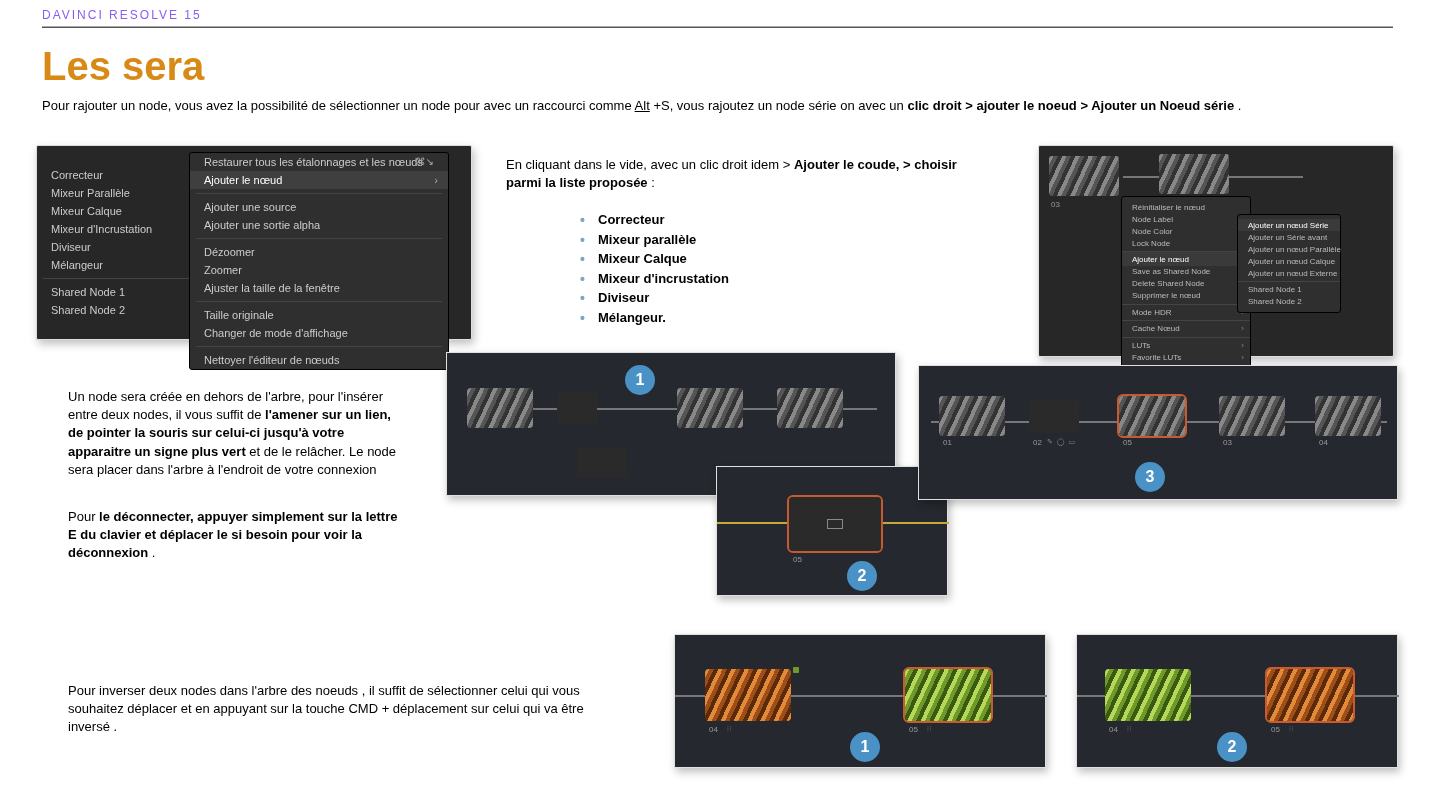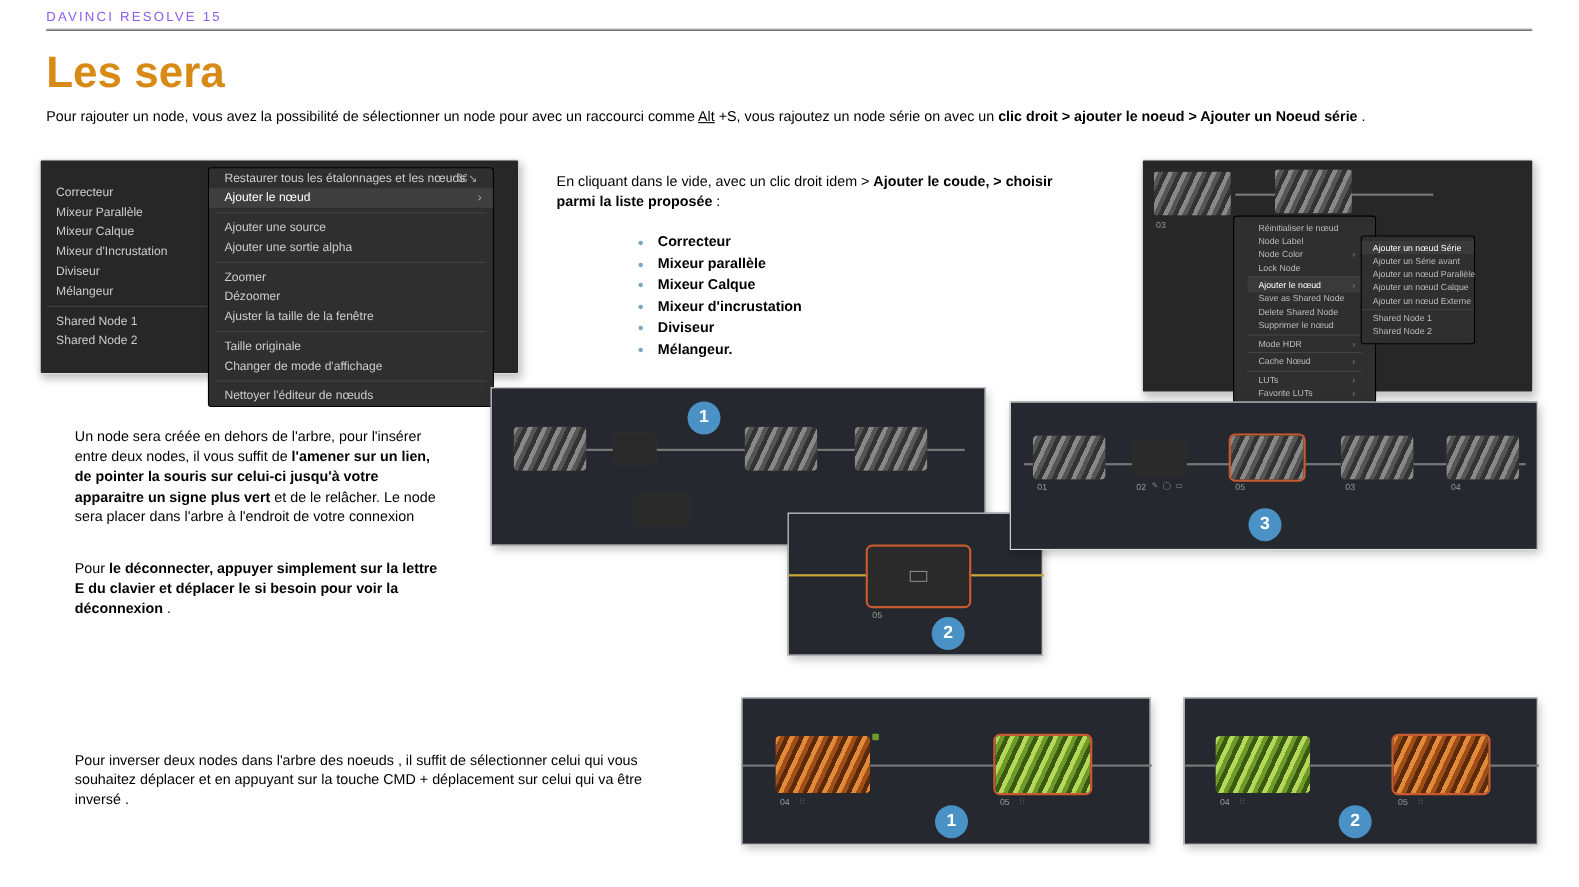--- a/index.html
+++ b/index.html
@@ -164,21 +164,21 @@
     display: flex; align-items: center; justify-content: center;
     color: #fff; font-size: 16px; font-weight: 700;
     z-index: 5;
   }
   
   #ctx2 .thumb { position:absolute; width:70px; height:40px; border-radius:3px; overflow:hidden; }
   #ctx2 .thumb .stripes { inset:0; }
   #ctx2 .menu-a {
     position:absolute; left:82px; top:50px; width:130px;
     background:#2f2f2f; border:1px solid #000; border-radius:3px;
-    font-size:8px; color:#bbb; padding:4px 12px;
+    font-size:8px; color:#bbb; padding:4px 0;
   }
   #ctx2 .menu-b {
     position:absolute; left:198px; top:68px; width:104px;
     background:#2f2f2f; border:1px solid #000; border-radius:3px;
     font-size:8px; color:#bbb; padding:4px 0;
   }
   .mm { padding:1.5px 10px; position:relative; white-space:nowrap; }
   .mm.sep { border-top:1px solid #444; margin-top:2px; padding-top:3px; }
   .mm .chev::after { content:"›"; position:absolute; right:6px; color:#888; }
   .mm.hl { background:#3a3a3a; color:#fff; }
@@ -220,22 +220,22 @@
       <span>Restaurer tous les étalonnages et les nœuds</span>
       <span class="sc">⌘↘</span>
     </div>
     <div class="m-item hl">
       <span>Ajouter le nœud</span><span class="chev"></span>
     </div>
     <div class="m-sep"></div>
     <div class="m-item">Ajouter une source</div>
     <div class="m-item">Ajouter une sortie alpha</div>
     <div class="m-sep"></div>
+    <div class="m-item">Dézoomer</div>
     <div class="m-item">Zoomer</div>
-    <div class="m-item">Dézoomer</div>
     <div class="m-item">Ajuster la taille de la fenêtre</div>
     <div class="m-sep"></div>
     <div class="m-item">Taille originale</div>
     <div class="m-item">Changer de mode d'affichage</div>
     <div class="m-sep"></div>
     <div class="m-item">Nettoyer l'éditeur de nœuds</div>
   </div>
 </div>
 
 <p id="para1">

